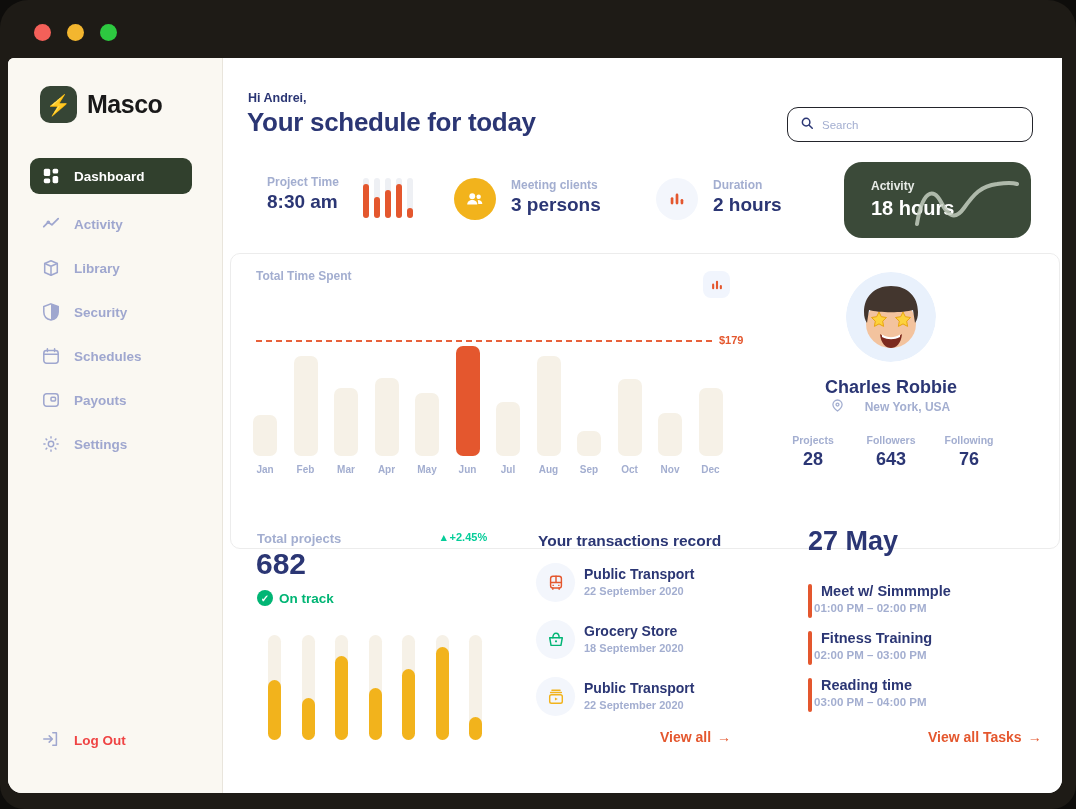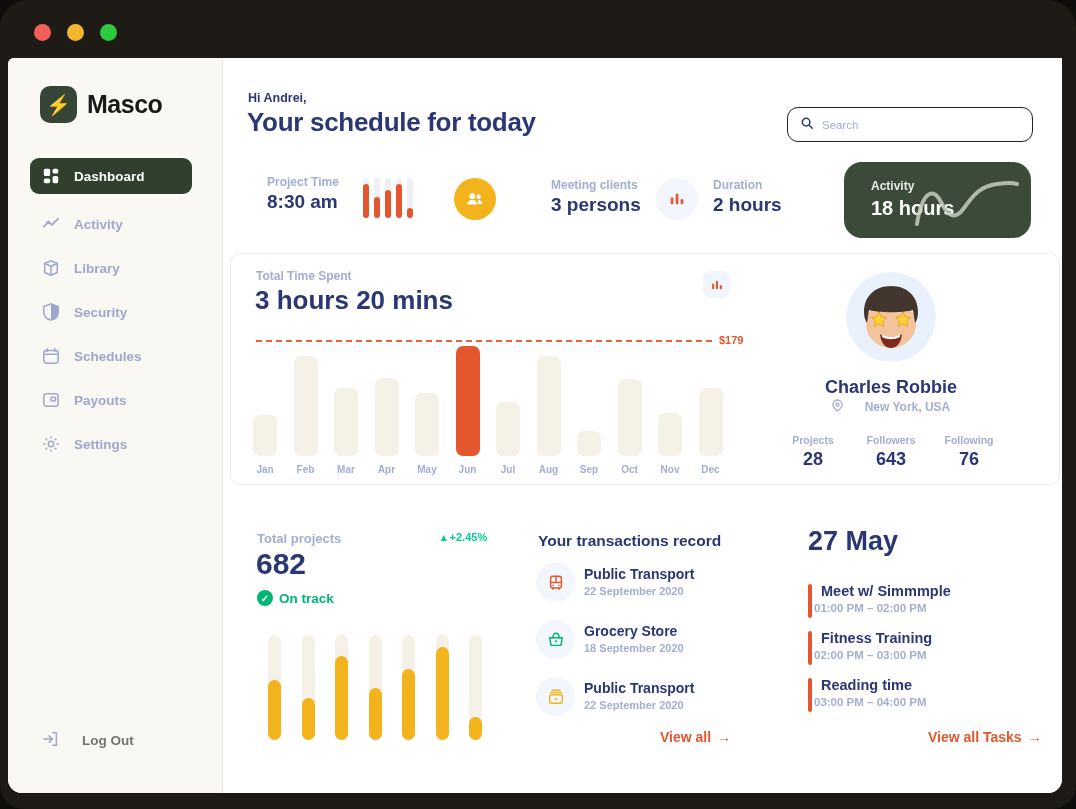--- a/index.html
+++ b/index.html
@@ -26,22 +26,22 @@
   .logo-bolt { font-size:20px; color:#f2b31c; }
   .logo-name { font-size:25px; font-weight:800; color:#191919; letter-spacing:-0.5px; }
 
   .nav { position:absolute; left:0; top:100px; width:100%; }
   .nav-item { position:relative; height:44px; display:flex; align-items:center; padding-left:34px;
               color:#9fa7cf; font-size:13.5px; font-weight:600; cursor:pointer; }
   .nav-item .nicon { width:18px; height:18px; margin-right:14px; display:inline-flex; align-items:center; justify-content:center; }
   .nav-item.active { margin:0 30px 8px 22px; padding-left:12px; height:36px; border-radius:9px;
                      background:#31402d; color:#ffffff; }
   .nav-item svg { display:block; }
-  .logout { position:absolute; left:34px; bottom:42px; display:flex; align-items:center; gap:22px;
-            color:#737373; font-size:13.5px; font-weight:600; cursor:pointer; }
+  .logout { position:absolute; left:34px; bottom:42px; display:flex; align-items:center; gap:14px;
+            color:#ef4444; font-size:13.5px; font-weight:600; cursor:pointer; }
 
   
   .main { position:absolute; left:215px; top:0; width:839px; height:100%; background:#ffffff; }
   .greeting { position:absolute; left:25px; top:33px; font-size:12.5px; font-weight:700; color:#2b3674; }
   .page-title { position:absolute; left:24px; top:49px; font-size:26px; font-weight:800; color:#2b3674; letter-spacing:-0.3px; }
   .search { position:absolute; left:564px; top:49px; width:246px; height:35px; border:1.5px solid #23242b;
             border-radius:11px; background:#fff; display:flex; align-items:center; padding:0 12px; gap:8px; }
   .search input { border:none; outline:none; flex:1; font-size:11.5px; color:#2b3674; background:transparent; }
   .search input::placeholder { color:#a3aed0; }
 
@@ -50,31 +50,31 @@
   .stat-value { font-size:19px; font-weight:800; color:#2b3674; margin-top:2px; }
   .stat1 { position:absolute; left:44px; top:117px; }
   .mini-bars { position:absolute; left:140px; top:120px; width:54px; height:40px;
                display:flex; align-items:flex-end; gap:5px; }
   .mini-track { position:relative; width:6px; height:40px; background:#eef0f4; border-radius:3px; }
   .mini-fill { position:absolute; bottom:0; left:0; width:100%; background:#e4572e; border-radius:3px; }
   .stat-circle { position:absolute; width:42px; height:42px; border-radius:50%;
                  display:flex; align-items:center; justify-content:center; }
   .c-meeting { left:231px; top:120px; background:#f2b31c; }
   .c-duration { left:433px; top:120px; background:#f3f6fc; }
-  .stat2 { position:absolute; left:288px; top:120px;margin-left:40px; }
+  .stat2 { position:absolute; left:288px; top:120px; }
   .stat3 { position:absolute; left:490px; top:120px; }
 
   .activity-card { position:absolute; left:621px; top:104px; width:187px; height:76px;
                    background:#3b4a39; border-radius:18px; color:#fff; }
   .activity-card .stat-label { position:absolute; left:27px; top:17px; color:#e8ece7; }
   .activity-card .stat-value { position:absolute; left:27px; top:33px; color:#ffffff; font-size:20px; }
   .activity-wave { position:absolute; right:10px; top:8px; }
 
   
-  .time-card { position:absolute; left:7px; top:195px; width:830px; height:232px;
+  .time-card { position:absolute; left:7px; top:195px; width:830px; height:296px;
                border:1px solid #ececec; border-radius:10px; background:#fff; }
   .tc-label { position:absolute; left:25px; top:15px; font-size:12px; font-weight:600; color:#a3aed0; }
   .tc-value { position:absolute; left:24px; top:31px; font-size:26px; font-weight:800; color:#2b3674; }
   .tc-iconbtn { position:absolute; left:472px; top:17px; width:27px; height:27px; border-radius:8px;
                 background:#f1f5fd; display:flex; align-items:center; justify-content:center; cursor:pointer; }
   .tc-dash { position:absolute; left:25px; top:86px; width:456px; border-top:2px dashed #e8613a; }
   .tc-dash-label { position:absolute; left:488px; top:80px; font-size:11px; font-weight:700; color:#e4572e; }
   .tc-cols { position:absolute; left:22px; top:92px; display:flex; }
   .tc-col { width:24px; margin-right:16.5px; text-align:center; }
   .tc-barbox { height:110px; display:flex; flex-direction:column; justify-content:flex-end; }
@@ -294,21 +294,20 @@
           <div class="stat-value">18 hours</div>
           <span class="activity-wave">
             <svg width="112" height="62" viewBox="0 0 112 62" fill="none">
                 <path d="M8 54 C13 22 24 16 32 32 C38 44 45 52 55 38 C65 24 72 16 88 14 C98 12.5 105 13 108 14" stroke="#c3ccbe" stroke-width="4" stroke-linecap="round" opacity="0.85"></path>
               </svg>
           </span>
         </div>
 
         <div class="time-card">
           <div class="tc-label">Total Time Spent</div>
-          <div class="tc-value">3 hours 20 mins</div>
           <div class="tc-iconbtn">
             <svg width="14" height="14" viewBox="0 0 20 20">
                 <g fill="#e4572e">
                   <rect x="3" y="8" width="3" height="8" rx="1.5"></rect>
                   <rect x="8.5" y="4" width="3" height="12" rx="1.5"></rect>
                   <rect x="14" y="10" width="3" height="6" rx="1.5"></rect>
                 </g>
               </svg>
           </div>
 

